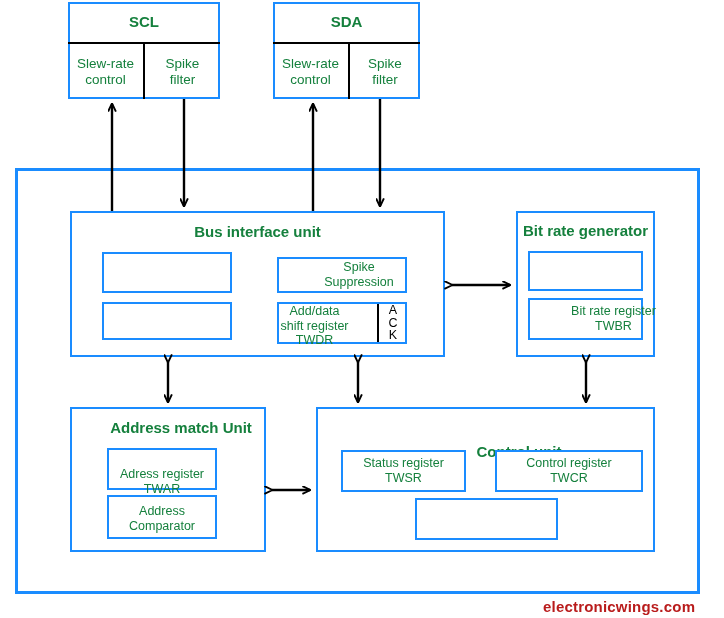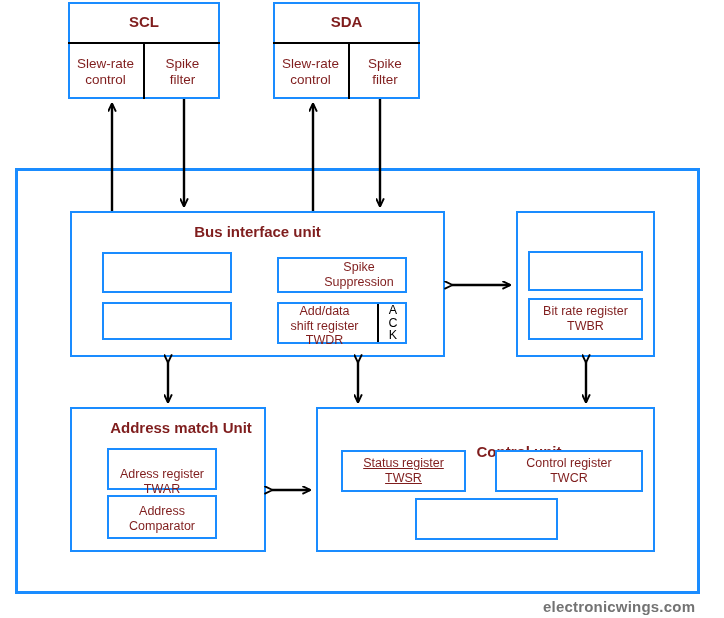--- a/index.html
+++ b/index.html
@@ -29,21 +29,21 @@
     border-width: 3px;
     background: transparent;
   }
   .lbl {
     position: absolute;
     box-sizing: border-box;
     display: flex;
     align-items: center;
     justify-content: center;
     text-align: center;
-    color: #7f1d1d;
+    color: #15803d;
     line-height: 1.18;
     white-space: pre-line;
   }
   .title-bold {
     font-weight: bold;
     font-size: 15px;
   }
   .pin-title {
     font-weight: bold;
     font-size: 15px;
@@ -87,21 +87,21 @@
     left: 0; top: 0;
     width: 724px;
     height: 618px;
     pointer-events: none;
   }
 
   
   .watermark {
     position: absolute;
     font-size: 15px;
-    color: #737373;
+    color: #b91c1c;
     font-weight: bold;
     letter-spacing: 0.2px;
   }
 </style>
 </head>
 <body>
 
 <div id="canvas">
 
   <div class="bx" style="left:68px; top:2px; width:152px; height:97px;"></div>
@@ -128,54 +128,55 @@
   <div class="lbl title-bold" style="left:70px; top:219px; width:375px; height:26px;">Bus interface unit</div>
 
   <div class="bx" style="left:102px; top:252px; width:130px; height:41px;"></div>
 
   <div class="bx" style="left:277px; top:257px; width:130px; height:36px;"></div>
   <div class="lbl sub-sm" style="left:277px; top:257px; width:130px; height:36px;padding-left:34px;">Spike Suppression</div>
 
   <div class="bx" style="left:102px; top:302px; width:130px; height:38px;"></div>
 
   <div class="bx" style="left:277px; top:302px; width:130px; height:42px;"></div>
-  <div class="lbl sub-sm" style="left:275px; top:302px; width:99px; height:48px;">Add/data
+  <div class="lbl sub-sm" style="left:265px; top:302px; width:99px; height:48px;">Add/data
 shift register
 TWDR</div>
   <div class="divv" style="left:377px; top:304px; height:38px;"></div>
   <div class="ack" style="left:379px; top:302px; width:28px; height:42px;">
     <span>A</span>
     <span>C</span>
     <span>K</span>
   </div>
 
   <div class="bx" style="left:516px; top:211px; width:139px; height:146px;"></div>
+  <div class="lbl title-bold" style="left:516px; top:219px; width:139px; height:24px;">Bit rate generator</div>
 
   <div class="bx" style="left:528px; top:251px; width:115px; height:40px;"></div>
 
   <div class="bx" style="left:528px; top:298px; width:115px; height:42px;"></div>
-  <div class="lbl sub-sm" style="left:528px; top:298px; width:115px; height:42px;">Bit rate register
+  <div class="lbl sub-sm" style="left:556px; top:298px; width:115px; height:42px;">Bit rate register
 TWBR</div>
 
   <div class="bx" style="left:70px; top:407px; width:196px; height:145px;"></div>
   <div class="lbl title-bold" style="left:70px; top:416px; width:222px; height:24px;">Address match Unit</div>
 
   <div class="bx" style="left:107px; top:448px; width:110px; height:42px;"></div>
   <div class="lbl sub-sm" style="left:107px; top:448px; width:110px; height:42px;margin-top:13px;">Adress register
 TWAR</div>
 
   <div class="bx" style="left:107px; top:495px; width:110px; height:44px;"></div>
   <div class="lbl sub-sm" style="left:107px; top:497px; width:110px; height:44px;">Address
 Comparator</div>
 
   <div class="bx" style="left:316px; top:407px; width:339px; height:145px;"></div>
   <div class="lbl title-bold" style="left:316px; top:440px; width:382px; height:24px;padding-left:24px;">Control unit</div>
 
   <div class="bx" style="left:341px; top:450px; width:125px; height:42px;"></div>
-  <div class="lbl sub-sm" style="left:341px; top:450px; width:125px; height:42px;text-decoration:underline;">Status register
+  <div class="lbl sub-sm" style="left:341px; top:450px; width:125px; height:42px;">Status register
 TWSR</div>
 
   <div class="bx" style="left:495px; top:450px; width:148px; height:42px;"></div>
   <div class="lbl sub-sm" style="left:495px; top:450px; width:148px; height:42px;">Control register
 TWCR</div>
 
   <div class="bx" style="left:415px; top:498px; width:143px; height:42px;"></div>
 
   <svg id="arrows" viewBox="0 0 724 618">
     <defs>

